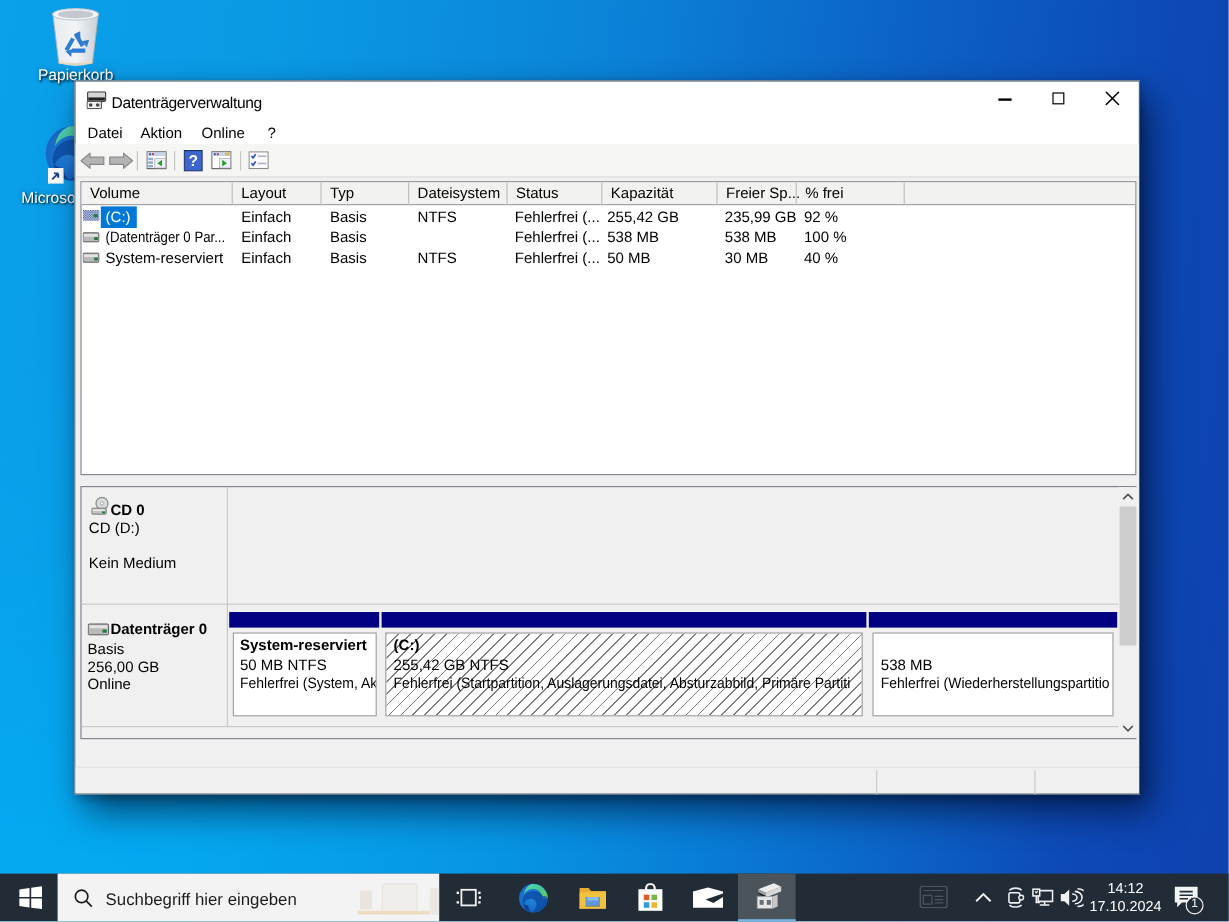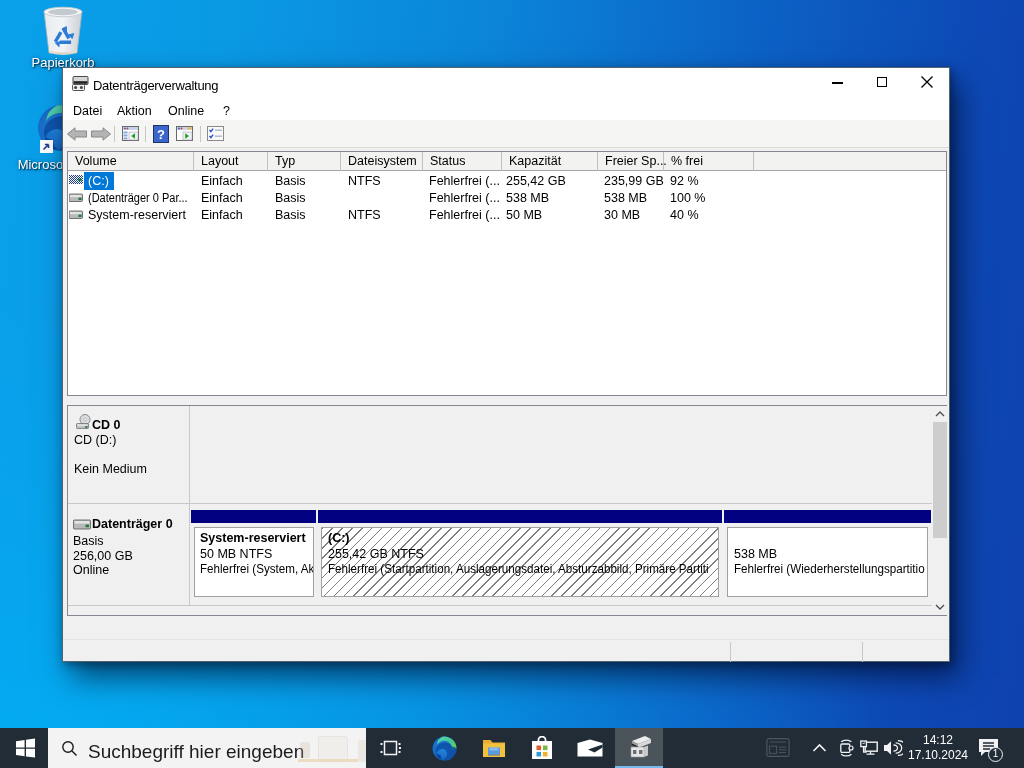--- a/index.html
+++ b/index.html
@@ -308,21 +308,21 @@
       <polygon points="10,1.8 19,0.6 19,9.4 10,9.4" fill="#fff"></polygon>
       <polygon points="0,10.8 8.6,10.8 8.6,18.2 0,17" fill="#fff"></polygon>
       <polygon points="10,10.8 19,10.8 19,19.6 10,18.4" fill="#fff"></polygon>
     </svg>
 
     <div id="searchbox">
       <svg class="abs" style="left:13px; top:12px;" width="17" height="17" viewBox="0 0 17 17">
         <circle cx="7" cy="7" r="5.2" fill="none" stroke="#1a1a1a" stroke-width="1.4"></circle>
         <path d="M11,11 L15.5,15.5" stroke="#1a1a1a" stroke-width="1.4"></path>
       </svg>
-      <div class="abs" style="left:40px; top:13px; font-size:19px; color:#1c1c1c;">Suchbegriff hier eingeben</div>
+      <div class="abs" style="left:40px; top:13px; font-size:14px; color:#1c1c1c;">Suchbegriff hier eingeben</div>
 
       <div class="abs" style="left:248px; top:6px; width:110px; height:34px; opacity:0.28;">
         <div class="abs" style="left:4px; top:8px; width:10px; height:16px; background:#cfbfa8; border-radius:2px;"></div>
         <div class="abs" style="left:22px; top:2px; width:30px; height:26px; background:#e8e2d8; border:1px solid #cabfae; border-radius:3px;"></div>
         <div class="abs" style="left:62px; top:6px; width:12px; height:22px; background:#d8cdbc; border-radius:2px;"></div>
         <div class="abs" style="left:2px; top:25px; width:60px; height:2.5px; background:#d79b2f; opacity:0.9;"></div>
       </div>
     </div>
 
     <svg class="abs" style="left:380px; top:12px;" width="21" height="17" viewBox="0 0 21 17">

